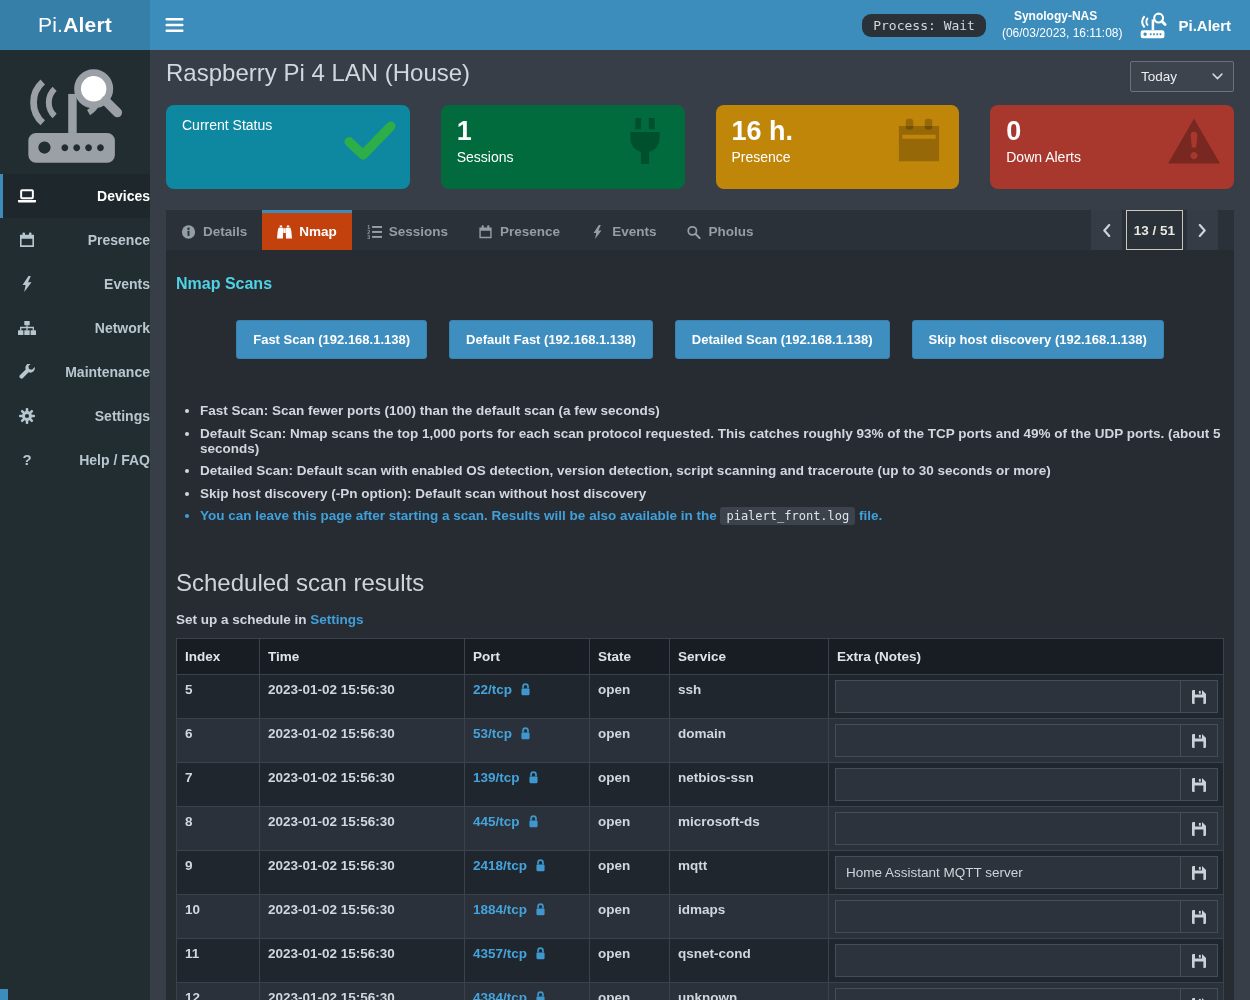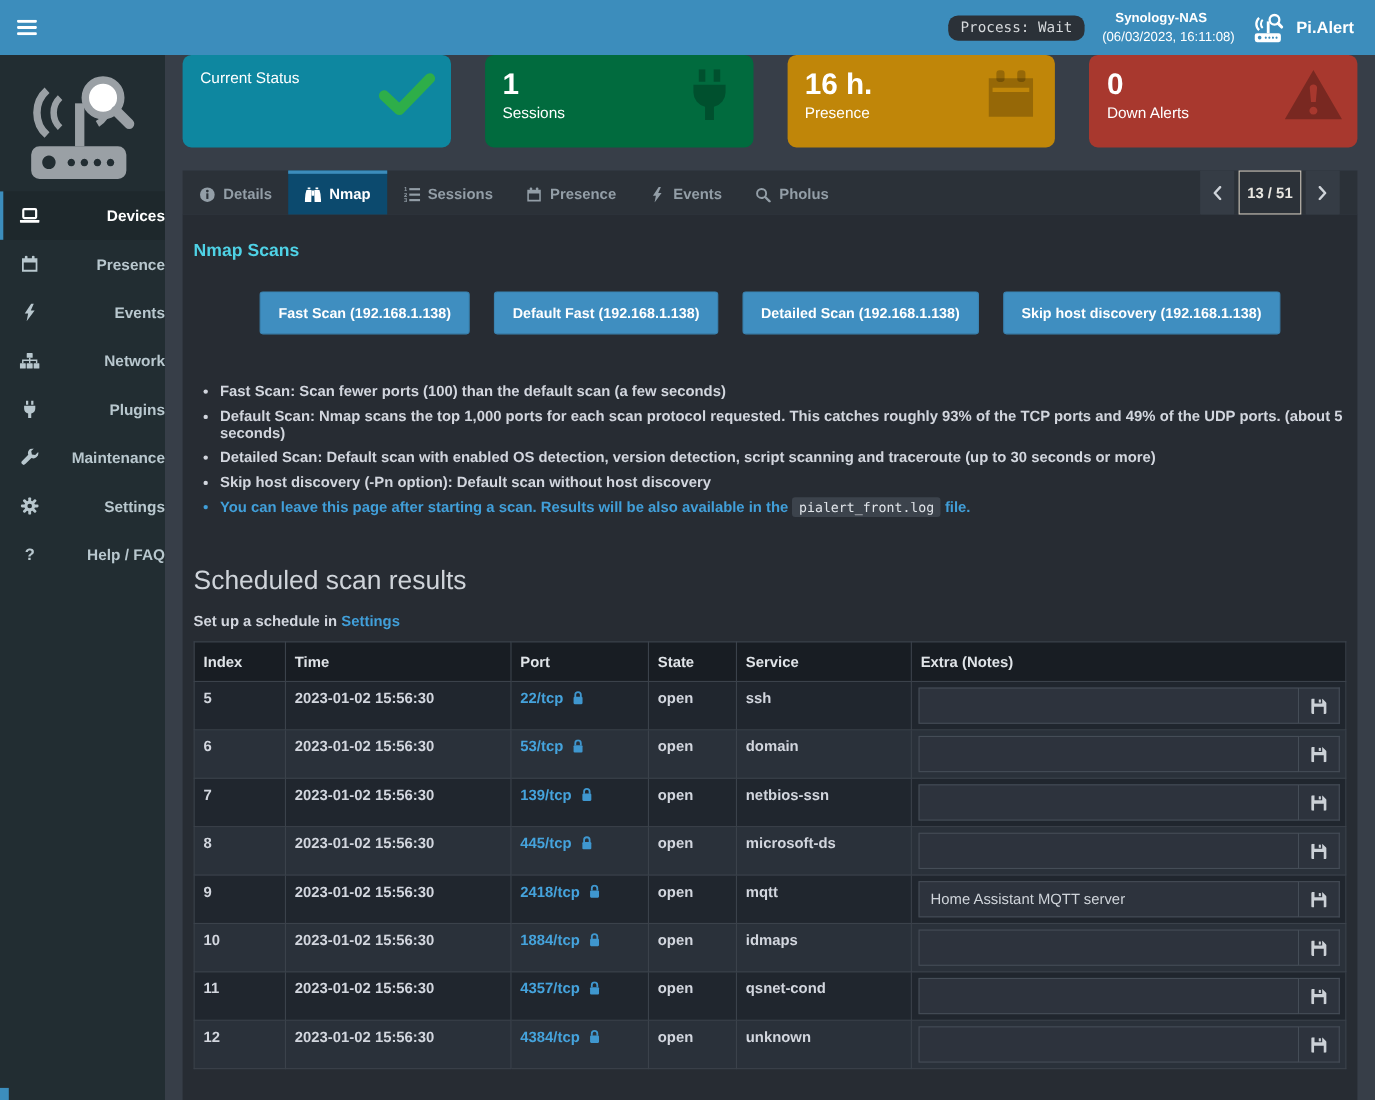--- a/index.html
+++ b/index.html
@@ -44,21 +44,21 @@
   
   .cards { display:flex; gap:31px; margin-bottom:21px; }
   .card { flex:1; height:84px; border-radius:8px; position:relative; padding:10px 16px; color:#fff; overflow:hidden; }
   .card .value { font-size:27px; font-weight:bold; line-height:1.2; }
   .card .label { font-size:14px; margin-top:2px; }
   .card-icon { position:absolute; right:14px; top:13px; width:52px; height:46px; color:rgba(0,0,0,.25); }
 
   
   .tabstrip { position:relative; display:flex; height:40px; background:#2b3138; }
   .tab { display:flex; align-items:center; gap:7px; height:100%; padding:0 15px; font-size:13.5px; font-weight:600; color:#939ea7; border-top:3px solid transparent; cursor:pointer; }
-  .tab.active { background:#0c4a6e; border-top-color:#3c8dbc; color:#fff; }
+  .tab.active { background:#c2410c; border-top-color:#3c8dbc; color:#fff; }
   .ti { width:15px; height:14px; }
   .pager { position:absolute; right:16px; top:0; height:40px; display:flex; gap:4px; }
   .pg-btn { width:31px; height:40px; background:#353c45; display:flex; align-items:center; justify-content:center; color:#cfd4da; cursor:pointer; border-radius:1px; }
   .pg-ic { width:9px; height:13px; }
   .pg-ind { width:57px; height:40px; border:1px solid #cdc6ba; display:flex; align-items:center; justify-content:center; color:#e9e7e1; font-size:13.5px; font-weight:600; }
 
   
   .panel { background:#272c33; padding:15px 10px 30px; min-height:714px; }
   .section-title { color:#4fd2e6; font-size:16px; font-weight:bold; margin:10px 0 0; }
   .scan-buttons { display:flex; justify-content:center; gap:22px; margin-top:27px; }
@@ -83,20 +83,24 @@
   .note-cell { padding:5px 5px 5px 6px !important; }
   .note-group { display:flex; height:33px; }
   .note-input { flex:1; min-width:0; background:#2d333d; border:1px solid #454d57; color:#cfd4da; font-family:inherit; font-size:13.5px; padding:0 10px; outline:none; }
   .note-save { width:37px; background:#2d333d; border:1px solid #454d57; border-left:0; display:flex; align-items:center; justify-content:center; color:#ccd1d7; cursor:pointer; }
   .save-ic { width:14px; height:14px; }
 </style>
 </head>
 <body>
 
 <div class="navbar">
+  <div class="logo-box">
+    <span>Pi.</span>
+      <b>Alert</b>
+  </div>
   <div class="nav-main">
     <span class="burger ic">
         <svg viewBox="0 0 18 14">
           <g fill="currentColor">
             <rect y="0" width="18" height="2.6" rx="1"></rect>
             <rect y="5.7" width="18" height="2.6" rx="1"></rect>
             <rect y="11.4" width="18" height="2.6" rx="1"></rect>
           </g>
         </svg>
       </span>
@@ -179,28 +183,20 @@
               <rect y="9.2" width="5.4" height="4.8" rx="0.5"></rect>
               <rect x="6.3" y="9.2" width="5.4" height="4.8" rx="0.5"></rect>
               <rect x="12.6" y="9.2" width="5.4" height="4.8" rx="0.5"></rect>
             </g>
             <path d="M9 4.2v2.3M2.7 9.2V6.5h12.6v2.7M9 6.5v2.7" stroke="currentColor" stroke-width="1.3" fill="none"></path>
           </svg>
         </span>
         <span>Network</span>
       </li>
 
-      <li class="menu-item">
-        <span class="mi ic">
-          <svg viewBox="0 0 14 17">
-            <path fill="currentColor" d="M3.4 0h2.2v4.2H3.4zM8.4 0h2.2v4.2H8.4zM1.6 5.2h10.8v2.6a5.4 5 0 0 1-3.9 4.8V17H5.5v-4.4A5.4 5 0 0 1 1.6 7.8z"></path>
-          </svg>
-        </span>
-        <span>Plugins</span>
-      </li>
 
       <li class="menu-item">
         <span class="mi ic">
           <svg viewBox="0 0 16 16">
             <path fill="currentColor" d="M15.7 3 13 5.7l-3-.6-.6-3L12.1-.5a4.5 4.5 0 0 0-5.4 5.9l-5.6 5.6a2 2 0 1 0 2.9 2.9l5.6-5.6A4.5 4.5 0 0 0 15.7 3z"></path>
           </svg>
         </span>
         <span>Maintenance</span>
       </li>
 
@@ -227,20 +223,31 @@
           </svg>
         </span>
         <span>Help / FAQ</span>
       </li>
     </ul>
 </div>
 <div class="side-accent"></div>
 
 <div class="content">
 
+  <div class="page-head">
+    <h1 class="page-title">Raspberry Pi 4 LAN (House)</h1>
+    <div class="select">
+      <span>Today</span>
+      <span class="sel-ic ic">
+          <svg viewBox="0 0 12 8">
+            <path d="M1 1.3 6 6.3l5-5" fill="none" stroke="currentColor" stroke-width="1.8" stroke-linecap="round"></path>
+          </svg>
+        </span>
+    </div>
+  </div>
 
   <div class="cards">
 
       <div class="card" style="background: rgb(14, 135, 160);">
         <div class="label">Current Status</div>
         <span class="card-icon ic" style="color: rgb(46, 174, 73);">
           <svg viewBox="0 0 30 22">
             <path d="M3 11.5l8 7.5L27 2.5" fill="none" stroke="currentColor" stroke-width="5.5" stroke-linecap="round" stroke-linejoin="round"></path>
           </svg>
         </span>

